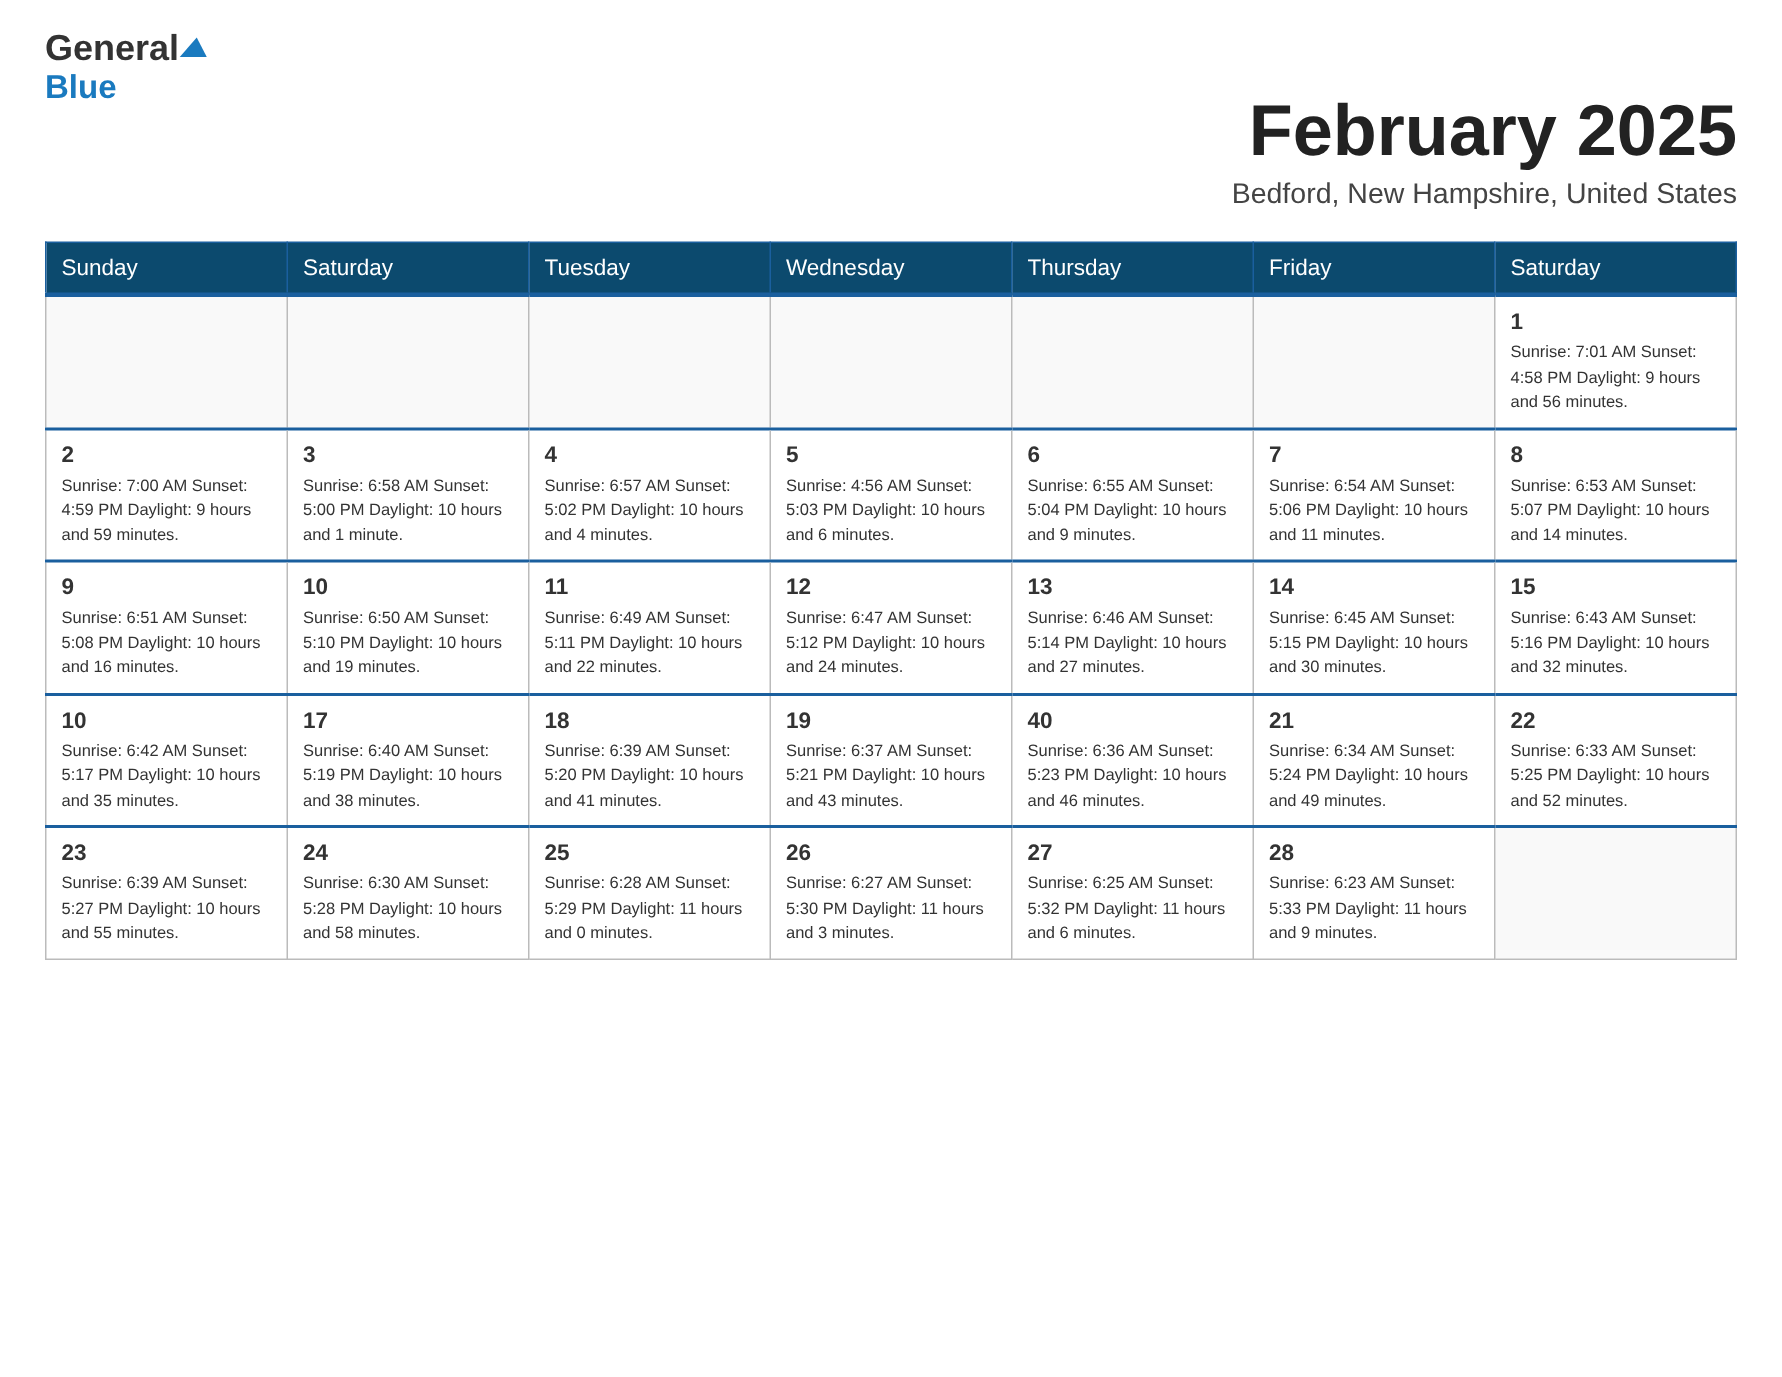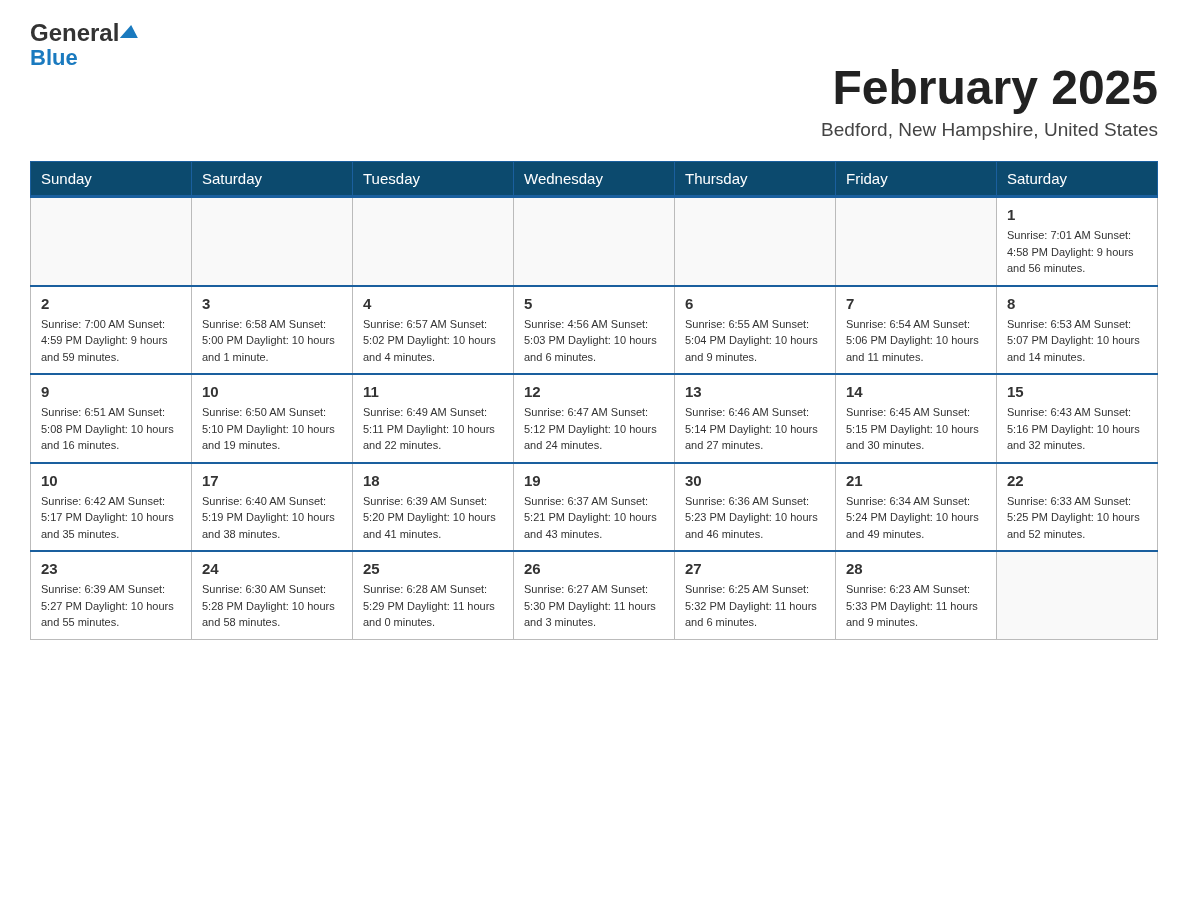--- a/index.html
+++ b/index.html
@@ -259,21 +259,21 @@
 Sunset: 5:20 PM
 Daylight: 10 hours and 41 minutes.</div>
         </td>
         <td>
           <span class="day-number">19</span>
           <div class="day-info">Sunrise: 6:37 AM
 Sunset: 5:21 PM
 Daylight: 10 hours and 43 minutes.</div>
         </td>
         <td>
-          <span class="day-number">30</span>
+          <span class="day-number">40</span>
           <div class="day-info">Sunrise: 6:36 AM
 Sunset: 5:23 PM
 Daylight: 10 hours and 46 minutes.</div>
         </td>
         <td>
           <span class="day-number">21</span>
           <div class="day-info">Sunrise: 6:34 AM
 Sunset: 5:24 PM
 Daylight: 10 hours and 49 minutes.</div>
         </td>

